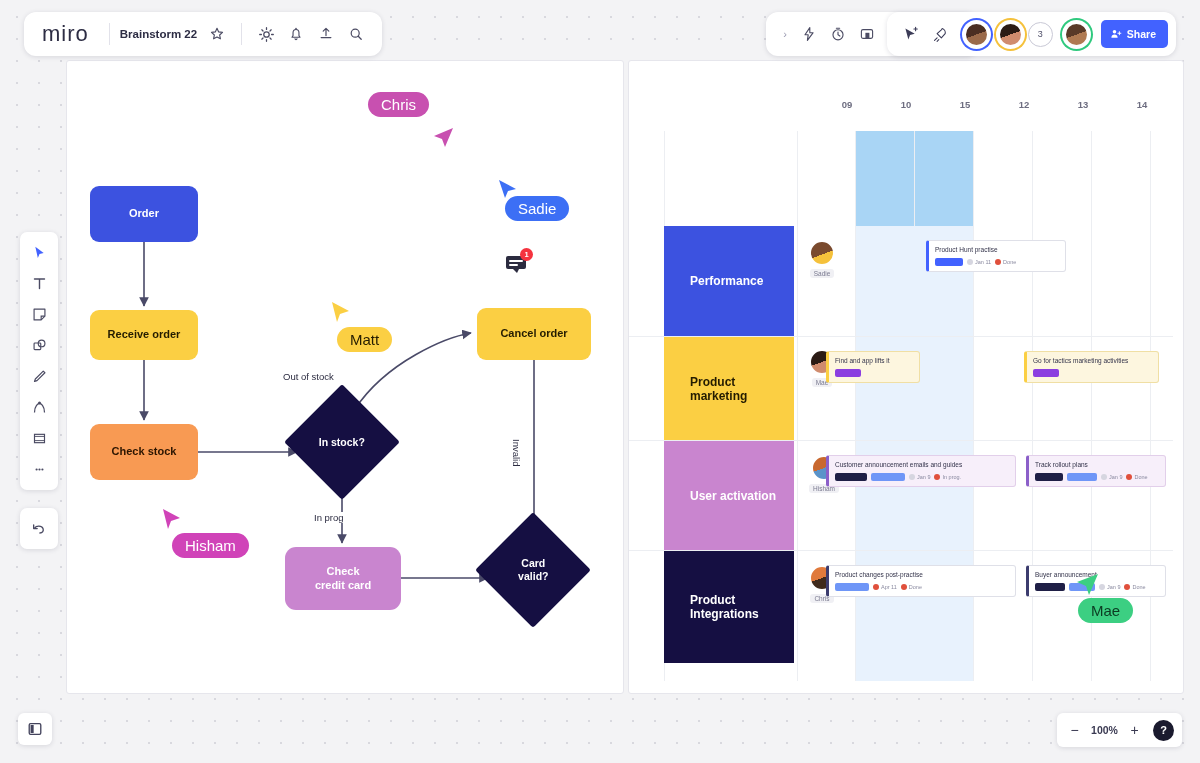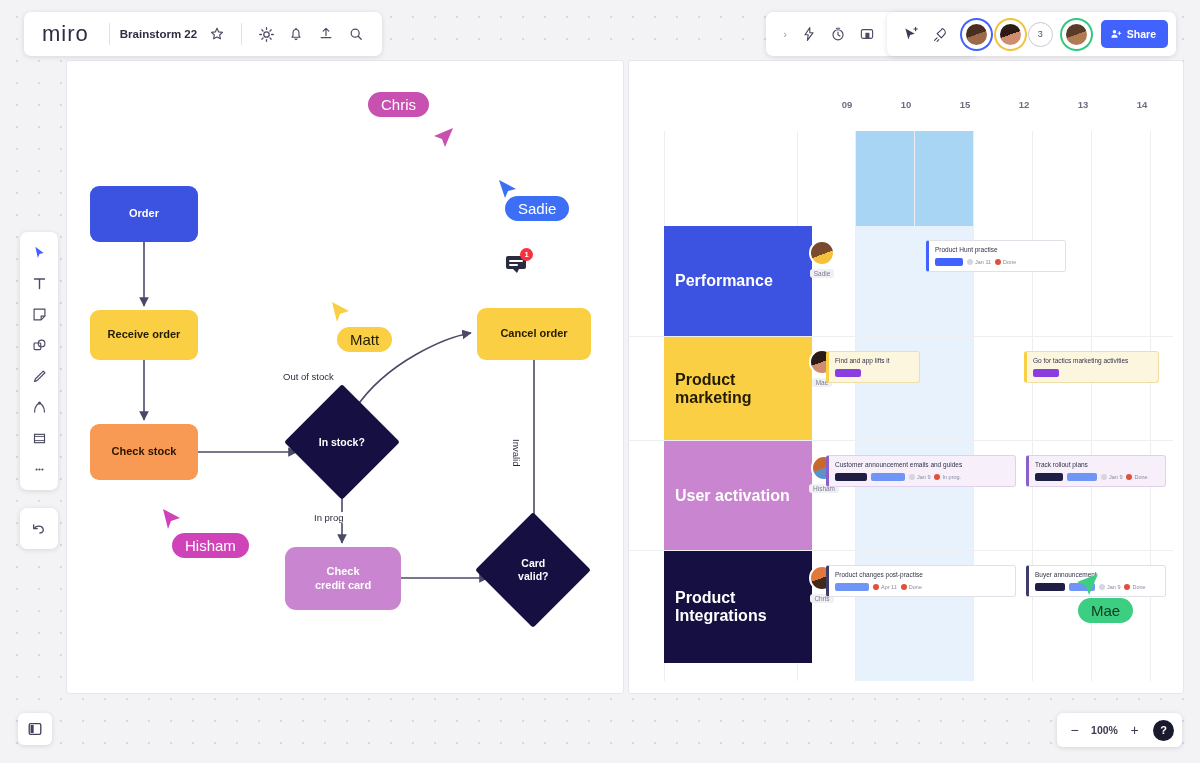--- a/index.html
+++ b/index.html
@@ -15,21 +15,21 @@
     background-color: #f3f3f5;
     background-image: radial-gradient(#d8d8de 1px, transparent 1.1px);
     background-size: 22px 22px;
     background-position: 6px 6px;
   }
 
   
   .topbar { position: absolute; top: 12px; left: 0; right: 0; height: 48px; }
   .bar-pane {
     position: absolute; height: 44px; background: #fff;
-    border-radius: 7px; box-shadow: 0 1px 5px rgba(40,40,70,.14);
+    border-radius: 12px; box-shadow: 0 1px 5px rgba(40,40,70,.14);
     display: flex; align-items: center;
   }
   .pane-left { left: 24px; padding: 0 12px; gap: 2px; }
   .logo {
     font-size: 22px; letter-spacing: 1px; color: #2d2d44;
     font-weight: 400; padding: 0 10px 0 6px;
   }
   .vsep { width: 1px; height: 22px; background: #e2e2ea; margin: 0 8px; }
   .board-title {
     font-size: 11.5px; font-weight: bold; color: #2d2d44;
@@ -155,23 +155,23 @@
   .tl-grid { position: absolute; left: 35px; top: 70px; right: 10px; bottom: 12px; }
   .gcol { position: absolute; top: 0; bottom: 0; border-left: 1px solid #eceef2; }
   .gcol.hl { background: #e8f2fd; }
   .gcol.hl-strong { background: #a9d5f5; }
 
   .trow {
     position: absolute; left: 0; right: 10px;
     border-bottom: 1px solid #eceef2;
   }
   .rowlabel {
-    position: absolute; left: 35px; top: 0; width: 148px; bottom: 0;
-    display: flex; align-items: center; padding-left: 11px;
-    font-size: 16px; font-weight: bold; color: #fff;
+    position: absolute; left: 35px; top: 0; width: 130px; bottom: 0;
+    display: flex; align-items: center; padding-left: 26px;
+    font-size: 12px; font-weight: bold; color: #fff;
   }
   .row-avatar {
     position: absolute; left: 180px; display: flex; flex-direction: column;
     align-items: center; gap: 3px;
   }
   .row-avatar .avatar { width: 26px; height: 26px; margin-left: 0; }
   .av-name { font-size: 6.5px; color: #7a7a90; background: #f0f0f4;
              border-radius: 3px; padding: 1px 4px; }
 
   .card {

